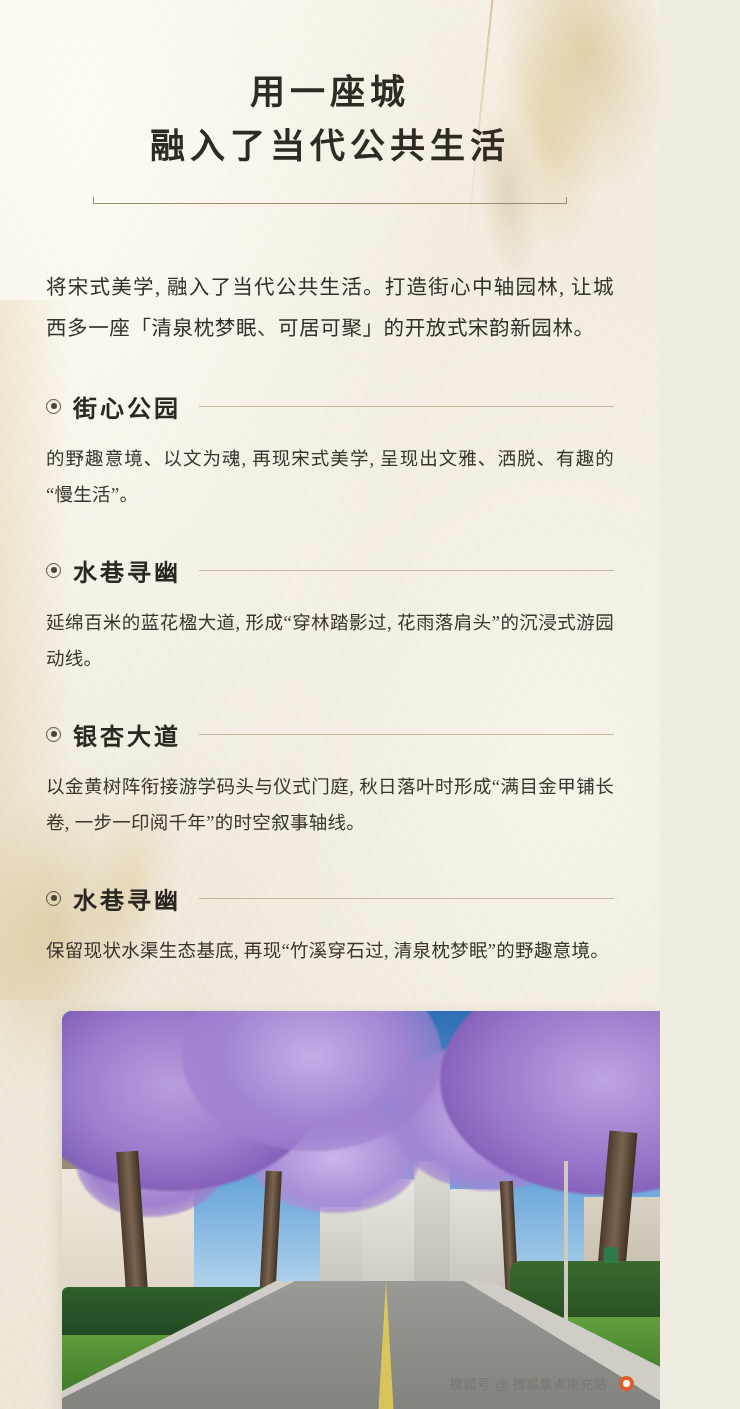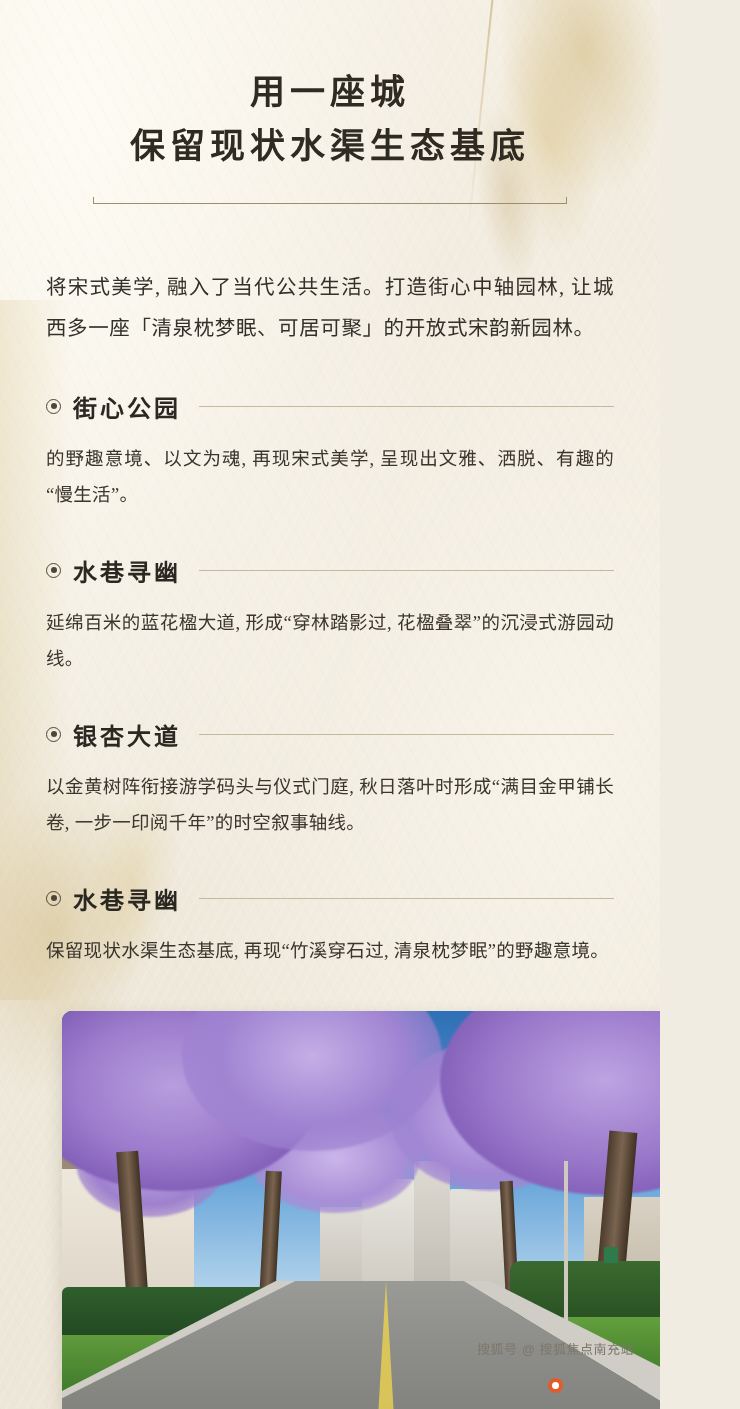--- a/index.html
+++ b/index.html
@@ -340,23 +340,22 @@
     letter-spacing: 1px;
   }
 
   
   .footer {
     position: absolute;
     right: 26px;
     bottom: 16px;
     display: flex;
     align-items: center;
-    gap: 20px;
+    gap: 12px;
     z-index: 5;
-    flex-direction: column;
   }
   .footer-text {
     font-size: 13px;
     color: #7d776c;
     font-family: "Liberation Sans", sans-serif;
     letter-spacing: 0.5px;
   }
   .sohu-logo {
     width: 15px; height: 15px;
     border-radius: 50%;
@@ -379,42 +378,42 @@
 <div class="page">
   <div class="texture"></div>
   <div class="gold-tr"></div>
   <div class="gold-bl"></div>
   <div class="gold-edge-l"></div>
 
   <div class="content">
 
     <div class="title-block">
       <div class="title-line">用一座城</div>
-      <div class="title-line">保留现状水渠生态基底</div>
+      <div class="title-line">融入了当代公共生活</div>
       <div class="title-rule"></div>
     </div>
 
     <p class="intro">将宋式美学, 融入了当代公共生活。打造街心中轴园林, 让城西多一座「清泉枕梦眠、可居可聚」的开放式宋韵新园林。</p>
 
     <div class="section">
       <div class="sec-head">
         <span class="bullet"></span>
         <span class="sec-title">街心公园</span>
         <span class="sec-rule"></span>
       </div>
       <p class="sec-body">的野趣意境、以文为魂, 再现宋式美学, 呈现出文雅、洒脱、有趣的“慢生活”。</p>
     </div>
 
     <div class="section">
       <div class="sec-head">
         <span class="bullet"></span>
         <span class="sec-title">水巷寻幽</span>
         <span class="sec-rule"></span>
       </div>
-      <p class="sec-body">延绵百米的蓝花楹大道, 形成“穿林踏影过, 花楹叠翠”的沉浸式游园动线。</p>
+      <p class="sec-body">延绵百米的蓝花楹大道, 形成“穿林踏影过, 花雨落肩头”的沉浸式游园动线。</p>
     </div>
 
     <div class="section">
       <div class="sec-head">
         <span class="bullet"></span>
         <span class="sec-title">银杏大道</span>
         <span class="sec-rule"></span>
       </div>
       <p class="sec-body">以金黄树阵衔接游学码头与仪式门庭, 秋日落叶时形成“满目金甲铺长卷, 一步一印阅千年”的时空叙事轴线。</p>
     </div>

